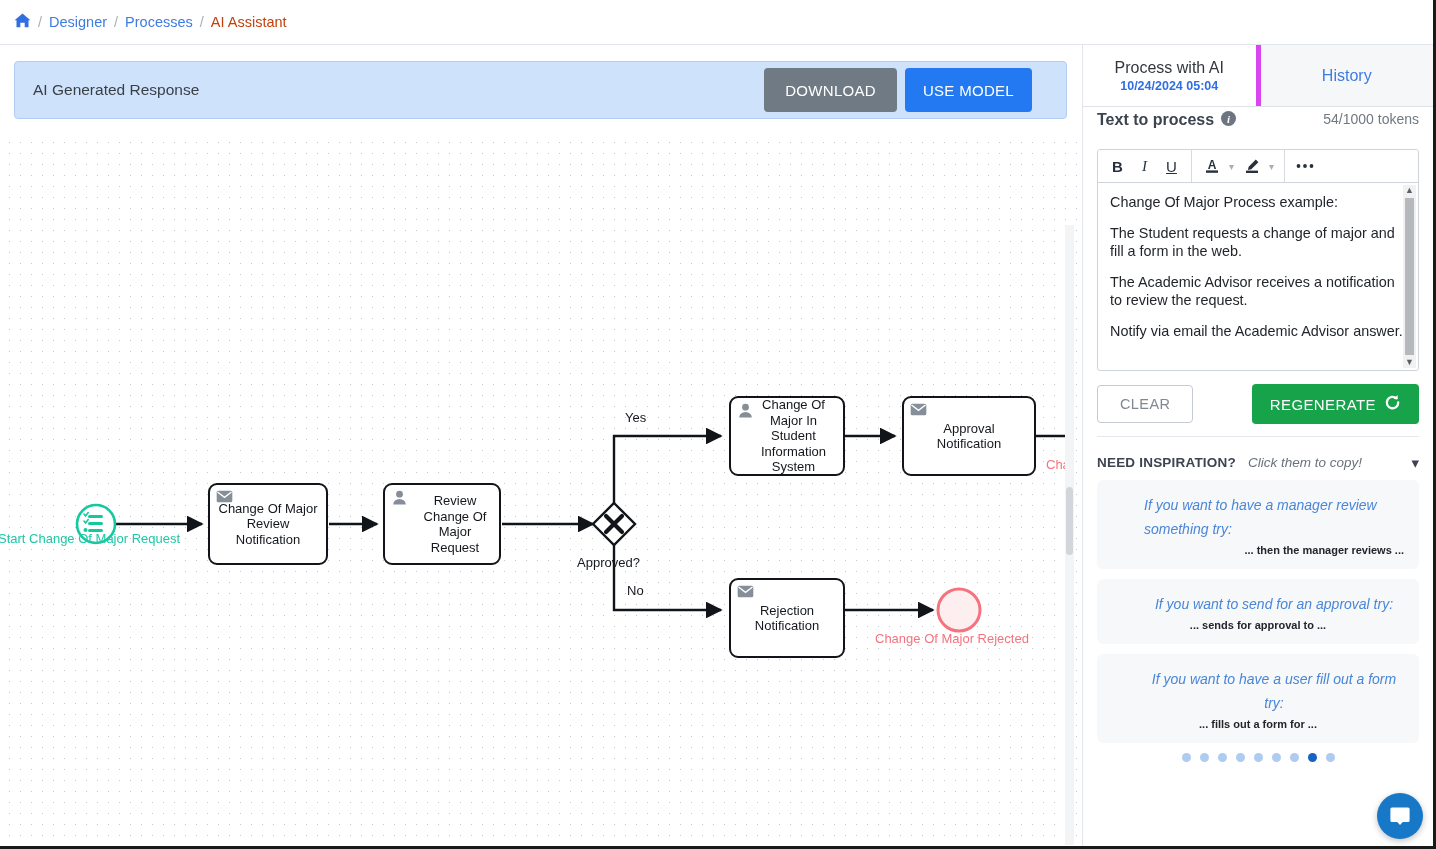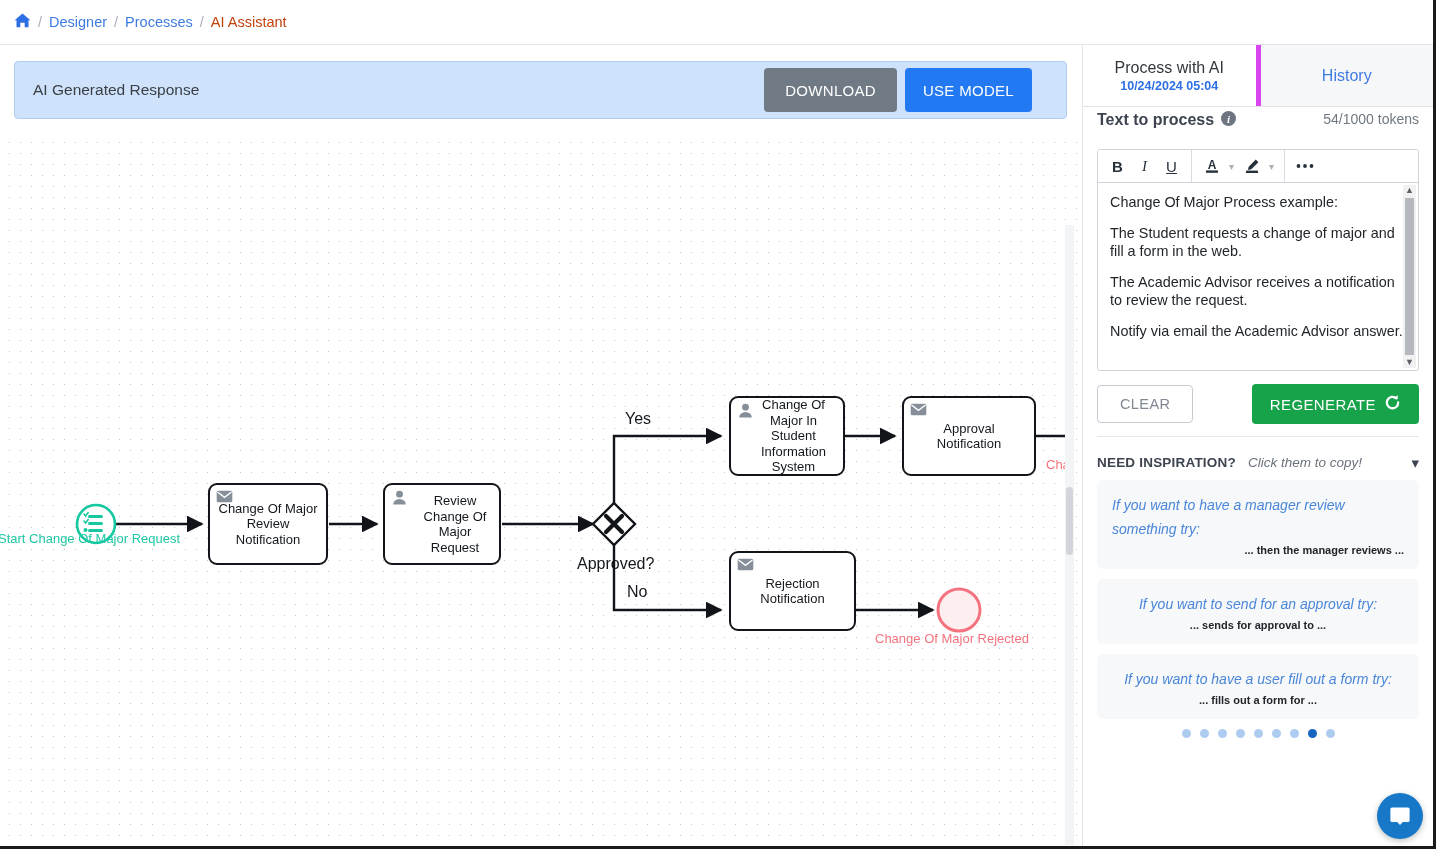--- a/index.html
+++ b/index.html
@@ -87,21 +87,21 @@
     line-height: 15.5px;
   }
   .node .nlabel { padding: 0 7px; }
   .node-icon {
     position: absolute; left: 6px; top: 5px;
     width: 17px; height: 17px;
     color: #7c858f;
   }
   .edge-label {
     position: absolute;
-    font-size: 16px; color: #14181d;
+    font-size: 13px; color: #14181d;
     white-space: nowrap;
   }
   .ev-label { position: absolute; font-size: 13px; white-space: nowrap; }
   .ev-start-label { color: #1ec8a5; }
   .ev-end-label { color: #f4737f; }
 
   
   .diag-vscroll {
     position: absolute; right: 6px; top: 92px;
     width: 9px; height: 620px;
@@ -204,21 +204,21 @@
     padding-top: 8px;
   }
   .inspire-title { font-size: 13.5px; font-weight: bold; color: #3d4450; letter-spacing: .2px; }
   .inspire-sub { font-size: 13.5px; font-style: italic; color: #6b727b; margin-left: 12px; }
   .chev { margin-left: auto; color: #3d4450; font-size: 15px; cursor: pointer; }
 
   .card {
     background: #f6f8fa; border-radius: 6px;
     padding: 13px 15px; margin-bottom: 10px;
   }
-  .card .hint { font-size: 14px; font-style: italic; color: #4a86d8; line-height: 24px; }
+  .card .hint { font-size: 14px; font-style: italic; color: #4a86d8; line-height: 24px; margin-left: 32px; }
   .card .snip { font-size: 11px; font-weight: bold; color: #22262b; margin-top: 3px; }
   .card.c1 .hint { text-align: left; }
   .card.c1 .snip { text-align: right; }
   .card.c2, .card.c3 { text-align: center; }
 
   .dots {
     display: flex; justify-content: center; gap: 9px;
     margin-top: 6px;
   }
   .dot { width: 9px; height: 9px; border-radius: 50%; background: #aecbf0; cursor: pointer; }
@@ -339,21 +339,21 @@
       <div class="node" style="left:902px; top:263px; width:134px; height:80px;">
         <span class="node-icon">
           <svg width="17" height="13" viewBox="0 0 17 13">
               <rect x="0.7" y="0.7" width="15.6" height="11.6" rx="1.6" fill="#868f99"></rect>
               <path d="M1.5 2 L8.5 7.4 L15.5 2" fill="none" stroke="#fff" stroke-width="1.4"></path>
             </svg>
         </span>
         <span class="nlabel">Approval Notification</span>
       </div>
 
-      <div class="node" style="left:729px; top:418px; width:127px; height:80px;">
+      <div class="node" style="left:729px; top:445px; width:116px; height:80px;">
         <span class="node-icon">
           <svg width="17" height="13" viewBox="0 0 17 13">
               <rect x="0.7" y="0.7" width="15.6" height="11.6" rx="1.6" fill="#868f99"></rect>
               <path d="M1.5 2 L8.5 7.4 L15.5 2" fill="none" stroke="#fff" stroke-width="1.4"></path>
             </svg>
         </span>
         <span class="nlabel">Rejection Notification</span>
       </div>
 
       <div class="edge-label" style="left:625px; top:277px;">Yes</div>

